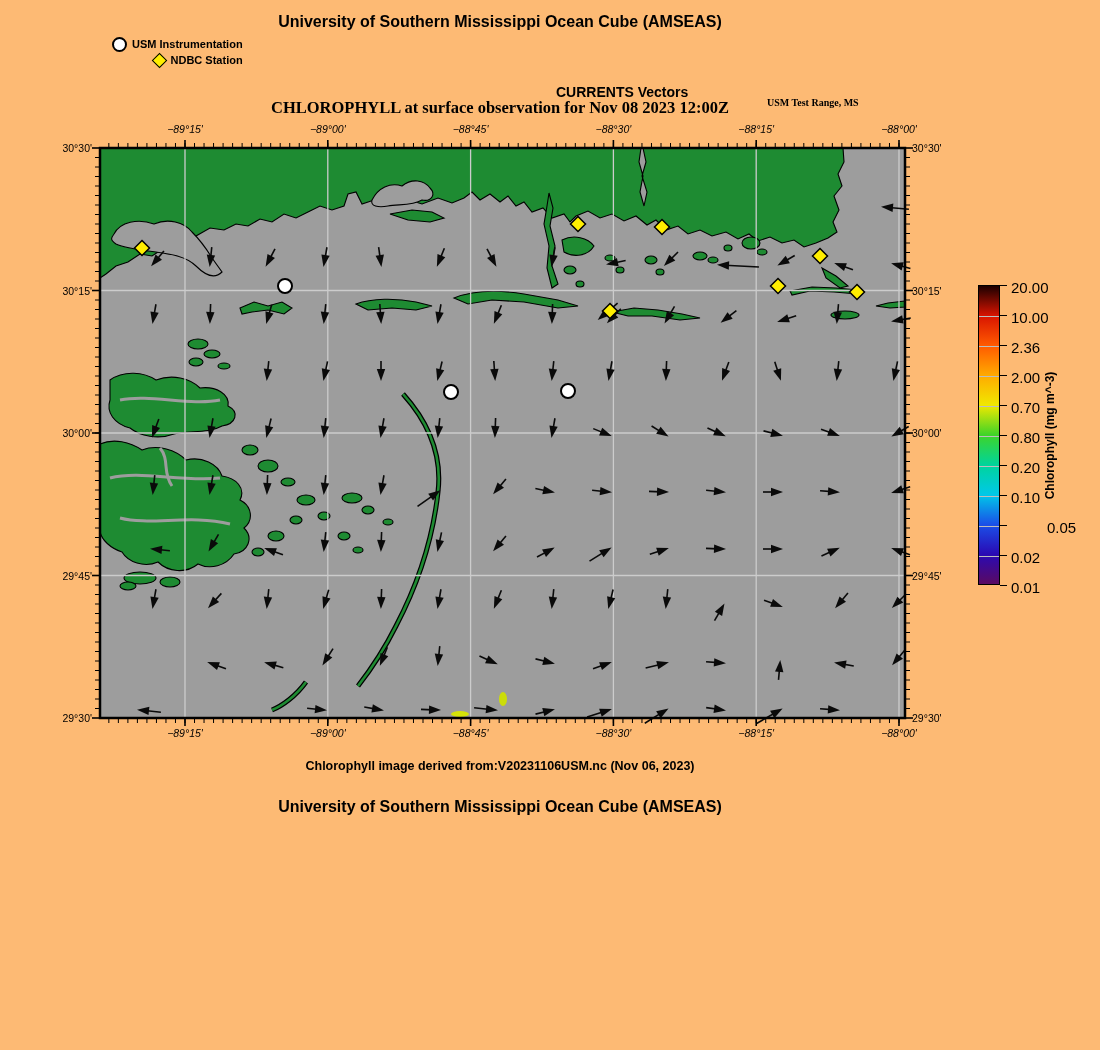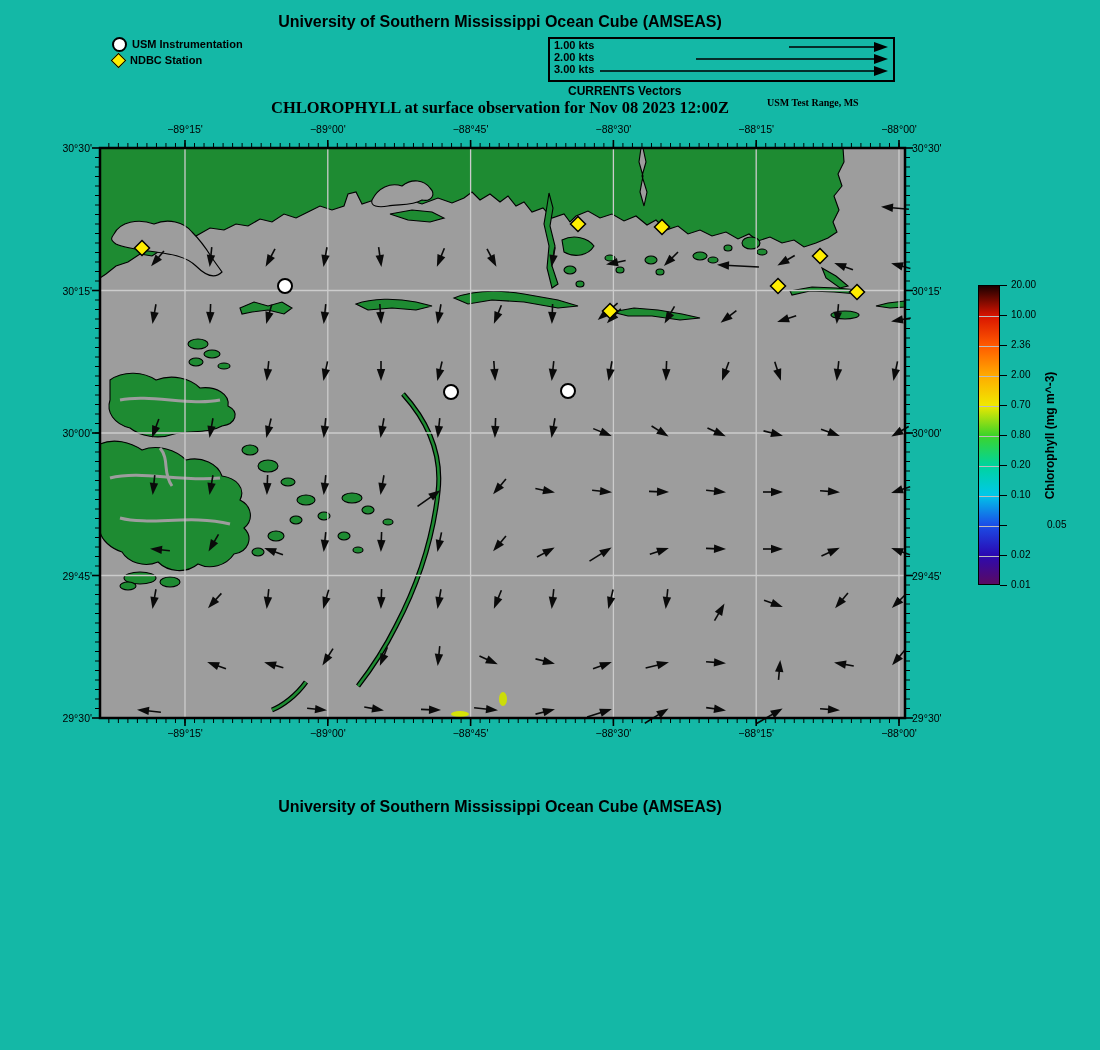--- a/index.html
+++ b/index.html
@@ -1,38 +1,38 @@
 <!DOCTYPE html>
 <html><head>
 <meta charset="utf-8">
 <style>
   html,body{margin:0;padding:0;background:#fff;}
-  .page{position:relative;width:1100px;height:1050px;background:#14b8a6;overflow:hidden;
+  .page{position:relative;width:1100px;height:1050px;background:#fdba74;overflow:hidden;
         font-family:"Liberation Sans",sans-serif;color:#000;}
   .abs{position:absolute;}
   .title{left:0;top:13px;width:1000px;text-align:center;font-size:16px;font-weight:bold;}
   .legend{left:112px;top:36px;}
-  .legend-row{display:flex;align-items:center;height:16px;}
+  .legend-row{display:flex;align-items:center;height:16px;justify-content:flex-end;}
   .legend-label{font-size:11px;font-weight:bold;margin-left:5px;}
   .sym-circle{width:11px;height:11px;border:2px solid #000;border-radius:50%;background:#fff;}
   .sym-diamond{width:9px;height:9px;border:1.5px solid #000;transform:rotate(45deg);margin:1px;}
   .vbox{left:548px;top:37px;width:343px;height:41px;border:2px solid #000;}
   .vlabel{position:absolute;left:4px;font-size:11px;font-weight:bold;line-height:13px;}
-  .vcaption{left:568px;top:84px;font-size:12px;font-weight:bold;}
+  .vcaption{left:556px;top:84px;font-size:14px;font-weight:bold;}
   .subtitle{left:150px;top:98px;width:700px;text-align:center;
             font-family:"Liberation Serif",serif;font-size:16.5px;font-weight:bold;}
   .region{left:767px;top:97px;width:145px;font-family:"Liberation Serif",serif;
           font-size:10px;font-weight:bold;}
-  .xlab{width:90px;text-align:center;font-size:10.5px;height:13px;}
+  .xlab{width:90px;text-align:center;font-size:10.5px;height:13px;font-style:italic;}
   .ylab-l{width:72px;text-align:right;font-size:10.5px;height:13px;}
   .ylab-r{width:72px;text-align:left;font-size:10.5px;height:13px;}
   .cbar{left:978px;top:285px;width:22px;height:300px;border:1px solid #000;box-sizing:border-box;}
   .cb-line{position:absolute;left:0;width:100%;height:1px;background:#bdbdbd;}
   .cb-tick{position:absolute;width:7px;height:1.4px;background:#000;}
-  .cb-label{position:absolute;font-size:10px;width:46px;}
+  .cb-label{position:absolute;font-size:15px;width:46px;}
   .cb-title{left:895px;top:428px;width:310px;height:15px;text-align:center;
             font-size:12px;font-weight:bold;transform:rotate(-90deg);}
   .caption{left:100px;top:759px;width:800px;text-align:center;font-size:12.5px;font-weight:bold;}
   .ftitle{left:0;top:798px;width:1000px;text-align:center;font-size:16px;font-weight:bold;}
   svg{overflow:visible;display:block;}
 </style>
 </head>
 <body>
 
 <div class="page">
@@ -43,33 +43,20 @@
     <div class="legend-row">
       <span class="sym-circle"></span>
       <span class="legend-label">USM Instrumentation</span>
     </div>
     <div class="legend-row">
       <span class="sym-diamond" id="ndbc-swatch" style="background: rgb(255, 238, 0);"></span>
       <span class="legend-label">NDBC Station</span>
     </div>
   </div>
 
-  <div class="abs vbox">
-    <div class="vlabel" style="top:0px">1.00 kts</div>
-    <div class="vlabel" style="top:12px">2.00 kts</div>
-    <div class="vlabel" style="top:24px">3.00 kts</div>
-    <svg id="vkey-svg" width="339" height="41" viewBox="0 0 339 41">
-        <line x1="239" y1="8" x2="326" y2="8" stroke="#000" stroke-width="1.5"></line>
-        <polygon points="324,3 338,8 324,13" fill="#000"></polygon>
-        <line x1="146" y1="20" x2="326" y2="20" stroke="#000" stroke-width="1.5"></line>
-        <polygon points="324,15 338,20 324,25" fill="#000"></polygon>
-        <line x1="50" y1="32" x2="326" y2="32" stroke="#000" stroke-width="1.5"></line>
-        <polygon points="324,27 338,32 324,37" fill="#000"></polygon>
-      </svg>
-  </div>
   <div class="abs vcaption">CURRENTS Vectors</div>
 
   <div class="abs subtitle">CHLOROPHYLL at surface observation for Nov 08 2023 12:00Z</div>
   <div class="abs region">USM Test Range, MS</div>
 
   <div class="abs" style="left:100px;top:148px;width:805px;height:570px;">
     <svg id="map-svg" width="805" height="570" viewBox="0 0 805 570">
       <rect id="water" x="0" y="0" width="805" height="570" fill="#9d9d9d"></rect>
 
       <g id="landg" fill="#1e8b32" stroke="#000" stroke-width="1.1">
@@ -1044,15 +1031,16 @@
       <div class="abs cb-label" style="left: 1011px; top: 489px;">0.10</div>
       <div class="abs cb-tick" style="left: 1000px; top: 524.5px;"></div>
       <div class="abs cb-label" style="left: 1011px; top: 519px; padding-left: 36px;">0.05</div>
       <div class="abs cb-tick" style="left: 1000px; top: 554.5px;"></div>
       <div class="abs cb-label" style="left: 1011px; top: 549px;">0.02</div>
       <div class="abs cb-tick" style="left: 1000px; top: 584.5px;"></div>
       <div class="abs cb-label" style="left: 1011px; top: 579px;">0.01</div>
     </div>
   <div class="abs cb-title">Chlorophyll (mg m^-3)</div>
 
+  <div class="abs caption">Chlorophyll image derived from:V20231106USM.nc (Nov 06, 2023)</div>
   <div class="abs ftitle">University of Southern Mississippi Ocean Cube (AMSEAS)</div>
 
 </div>
 
 </body></html>

